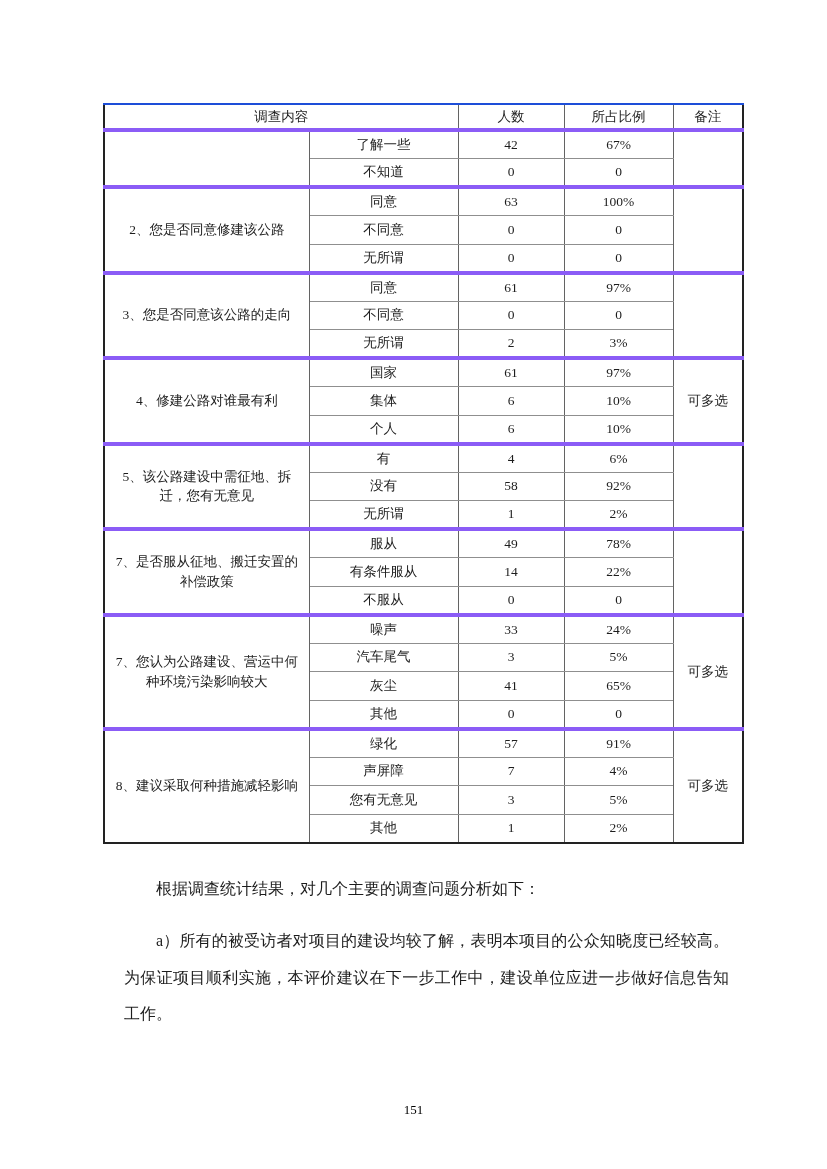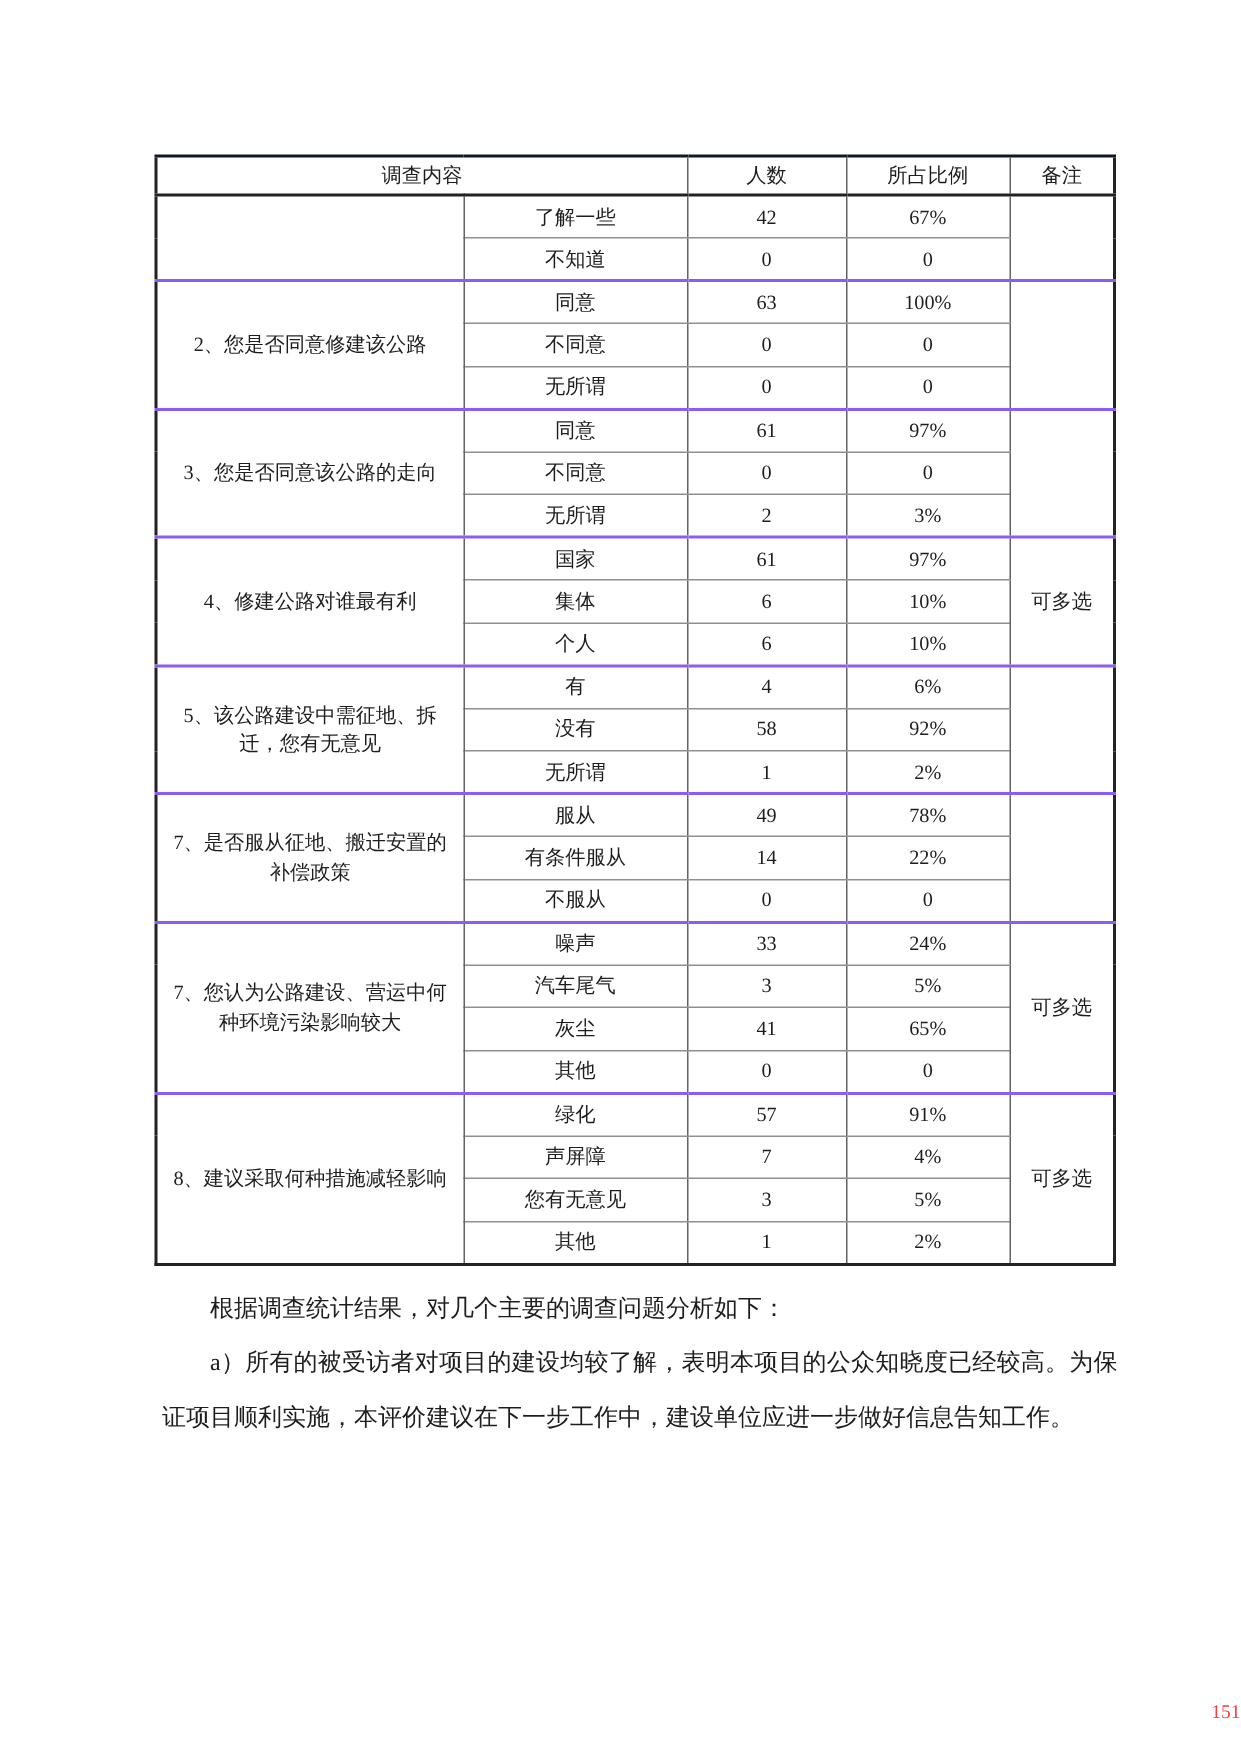--- a/index.html
+++ b/index.html
@@ -28,40 +28,40 @@
     border-right: 1px solid #636363;
     text-align: center;
     vertical-align: middle;
     font-weight: normal;
     padding: 1px 4px;
     line-height: 1.45;
     overflow: hidden;
   }
   table.survey thead tr { height: 26px; }
   table.survey tbody tr { height: 28.5px; }
-  table.survey thead th { border-top: 2px solid #0f172a; border-bottom: 2px solid #222222; }
-  table.survey tr.group-start > td { border-top: 2px solid #8b5cf6; }
+  table.survey thead th { border-top: 2px solid #1d4ed8; border-bottom: 2px solid #222222; }
+  table.survey tr.group-start > td { border-top: 4px solid #8b5cf6; }
   .analysis {
     position: absolute;
     left: 108px;
     top: 855px;
     width: 637px;
     font-size: 16px;
     line-height: 2.28;
     text-align: justify;
   }
-  .analysis p { margin: 0; text-indent: 2em; }
+  .analysis p { margin: 16px; text-indent: 2em; }
   .page-number {
     position: absolute;
-    top: 1133px;
+    top: 1102px;
     left: 0;
     width: 100%;
-    text-align: right;
+    text-align: center;
     font-size: 13px;
-    color: #ef4444;
+    color: #000000;
   }
 </style>
 </head>
 <body>
 
 <div class="page">
 
   <table class="survey">
     <colgroup>
       <col style="width:205px">

